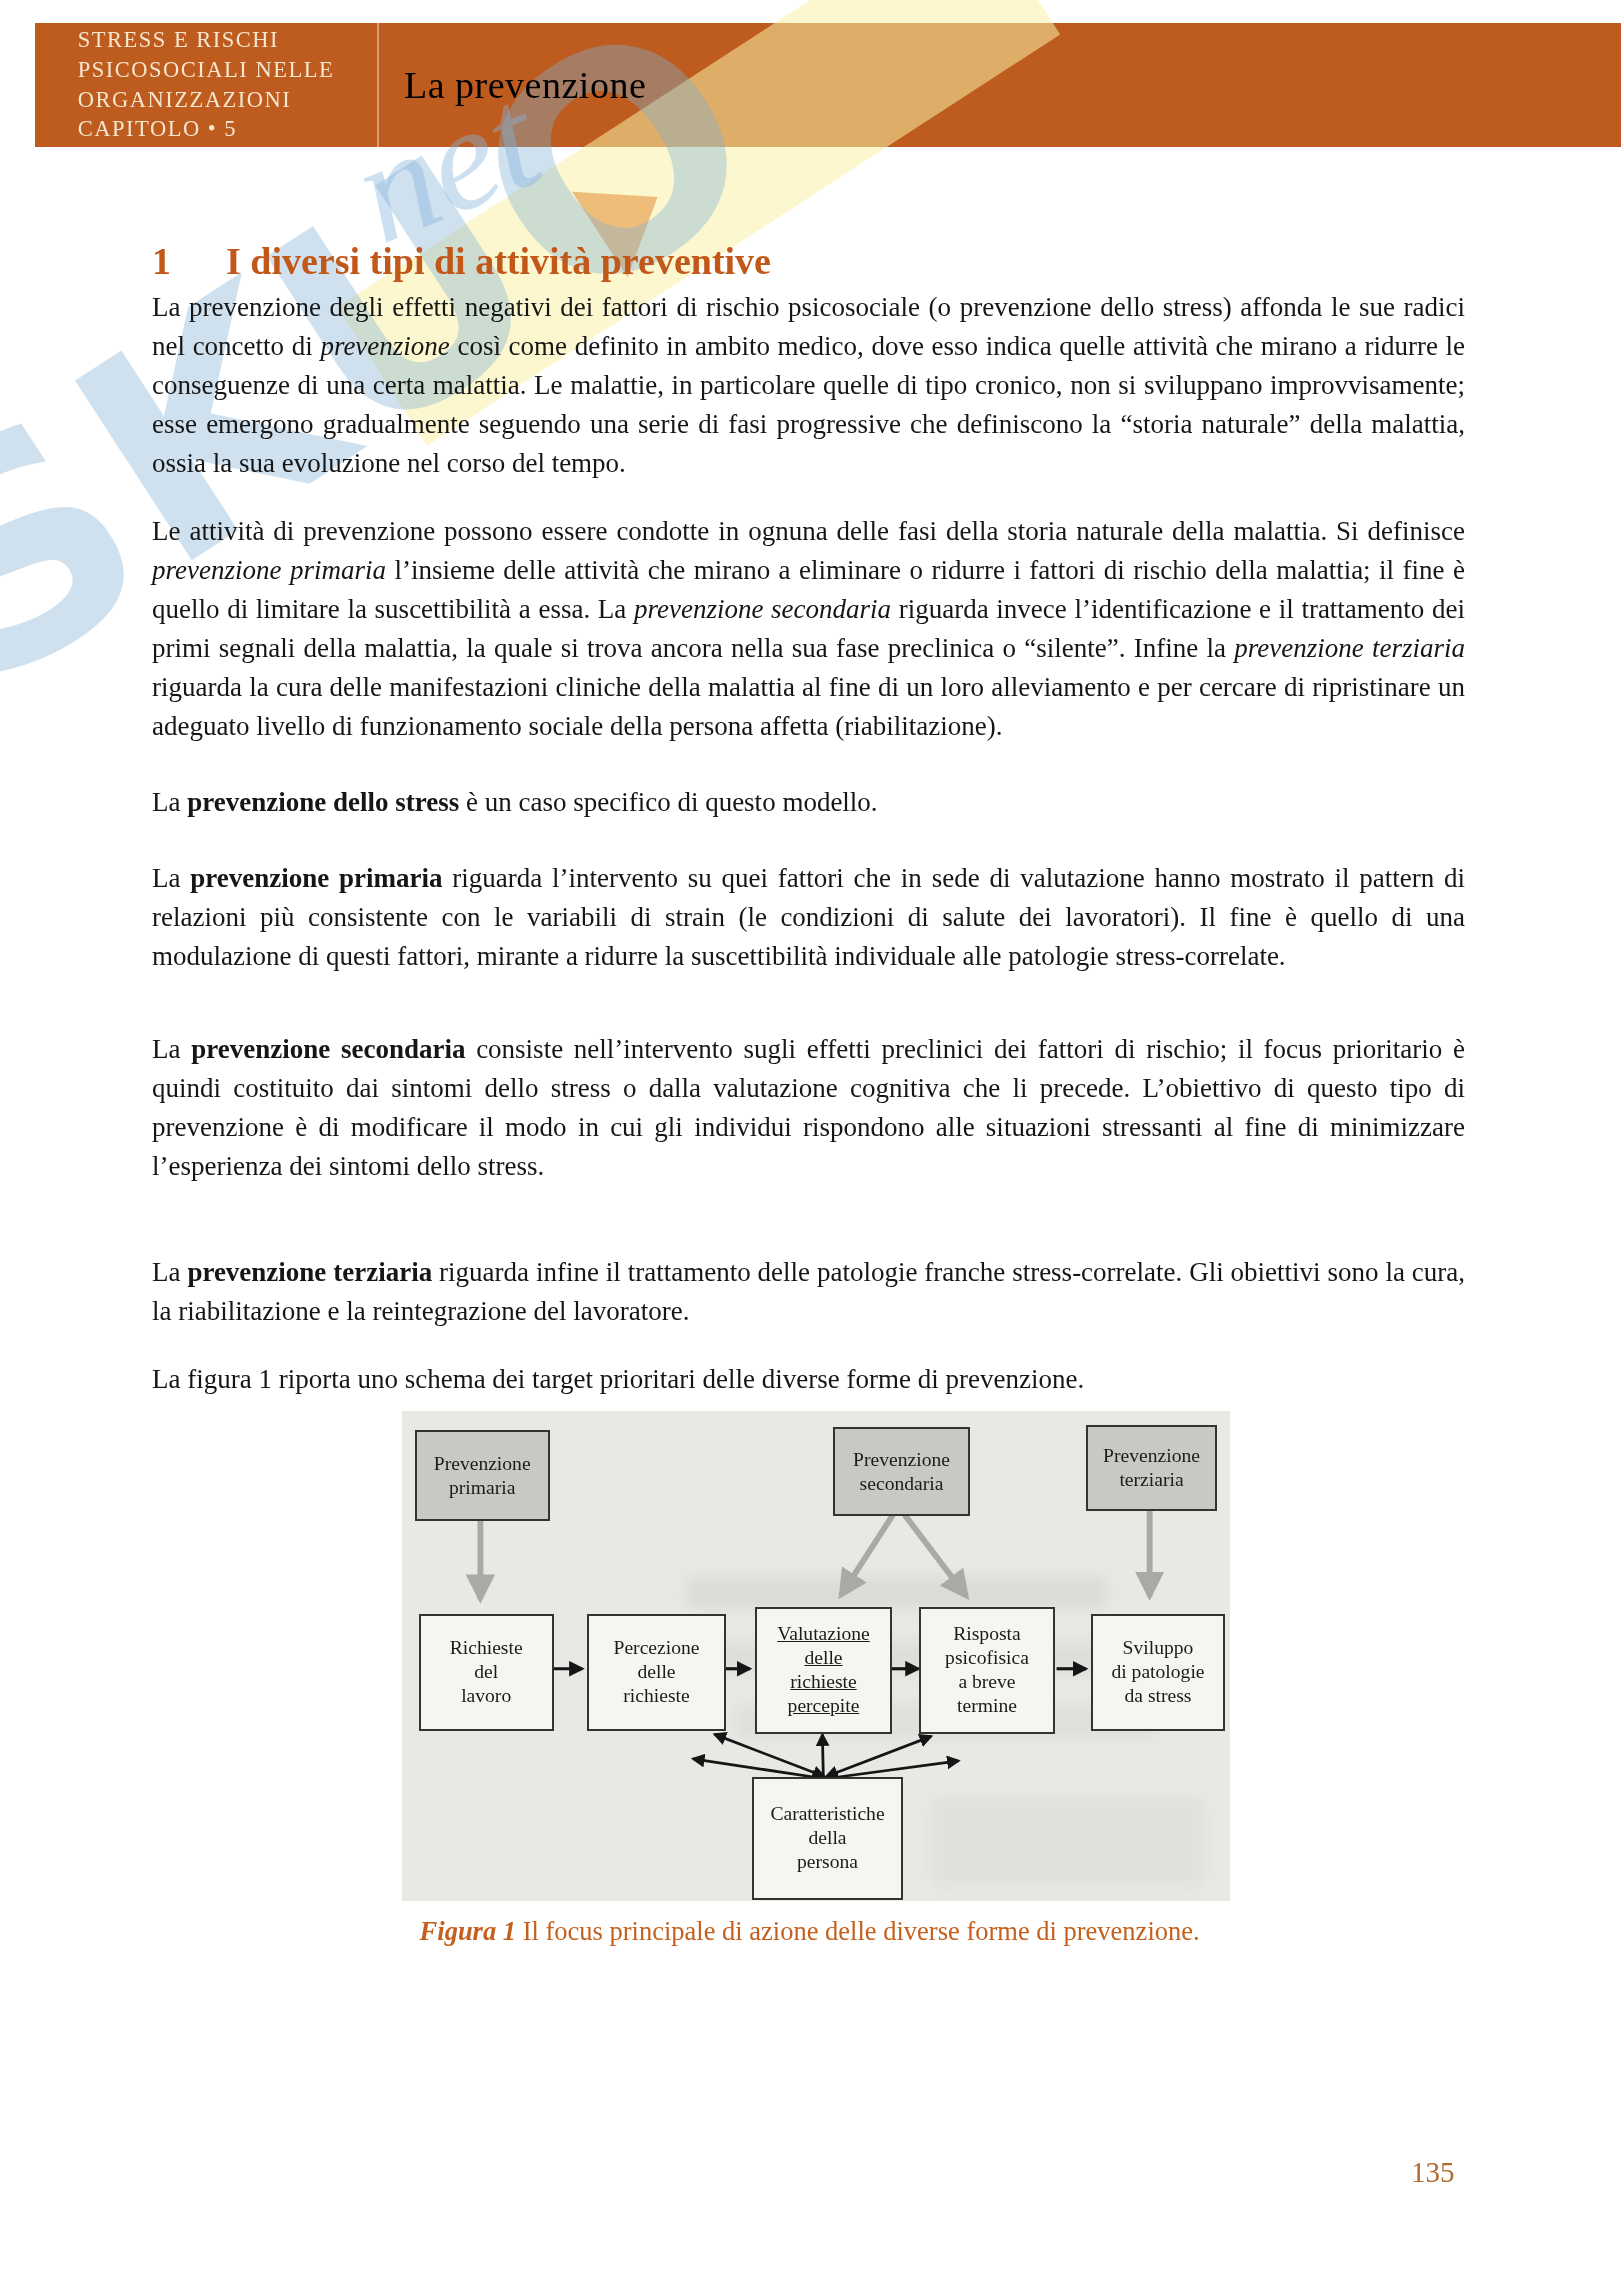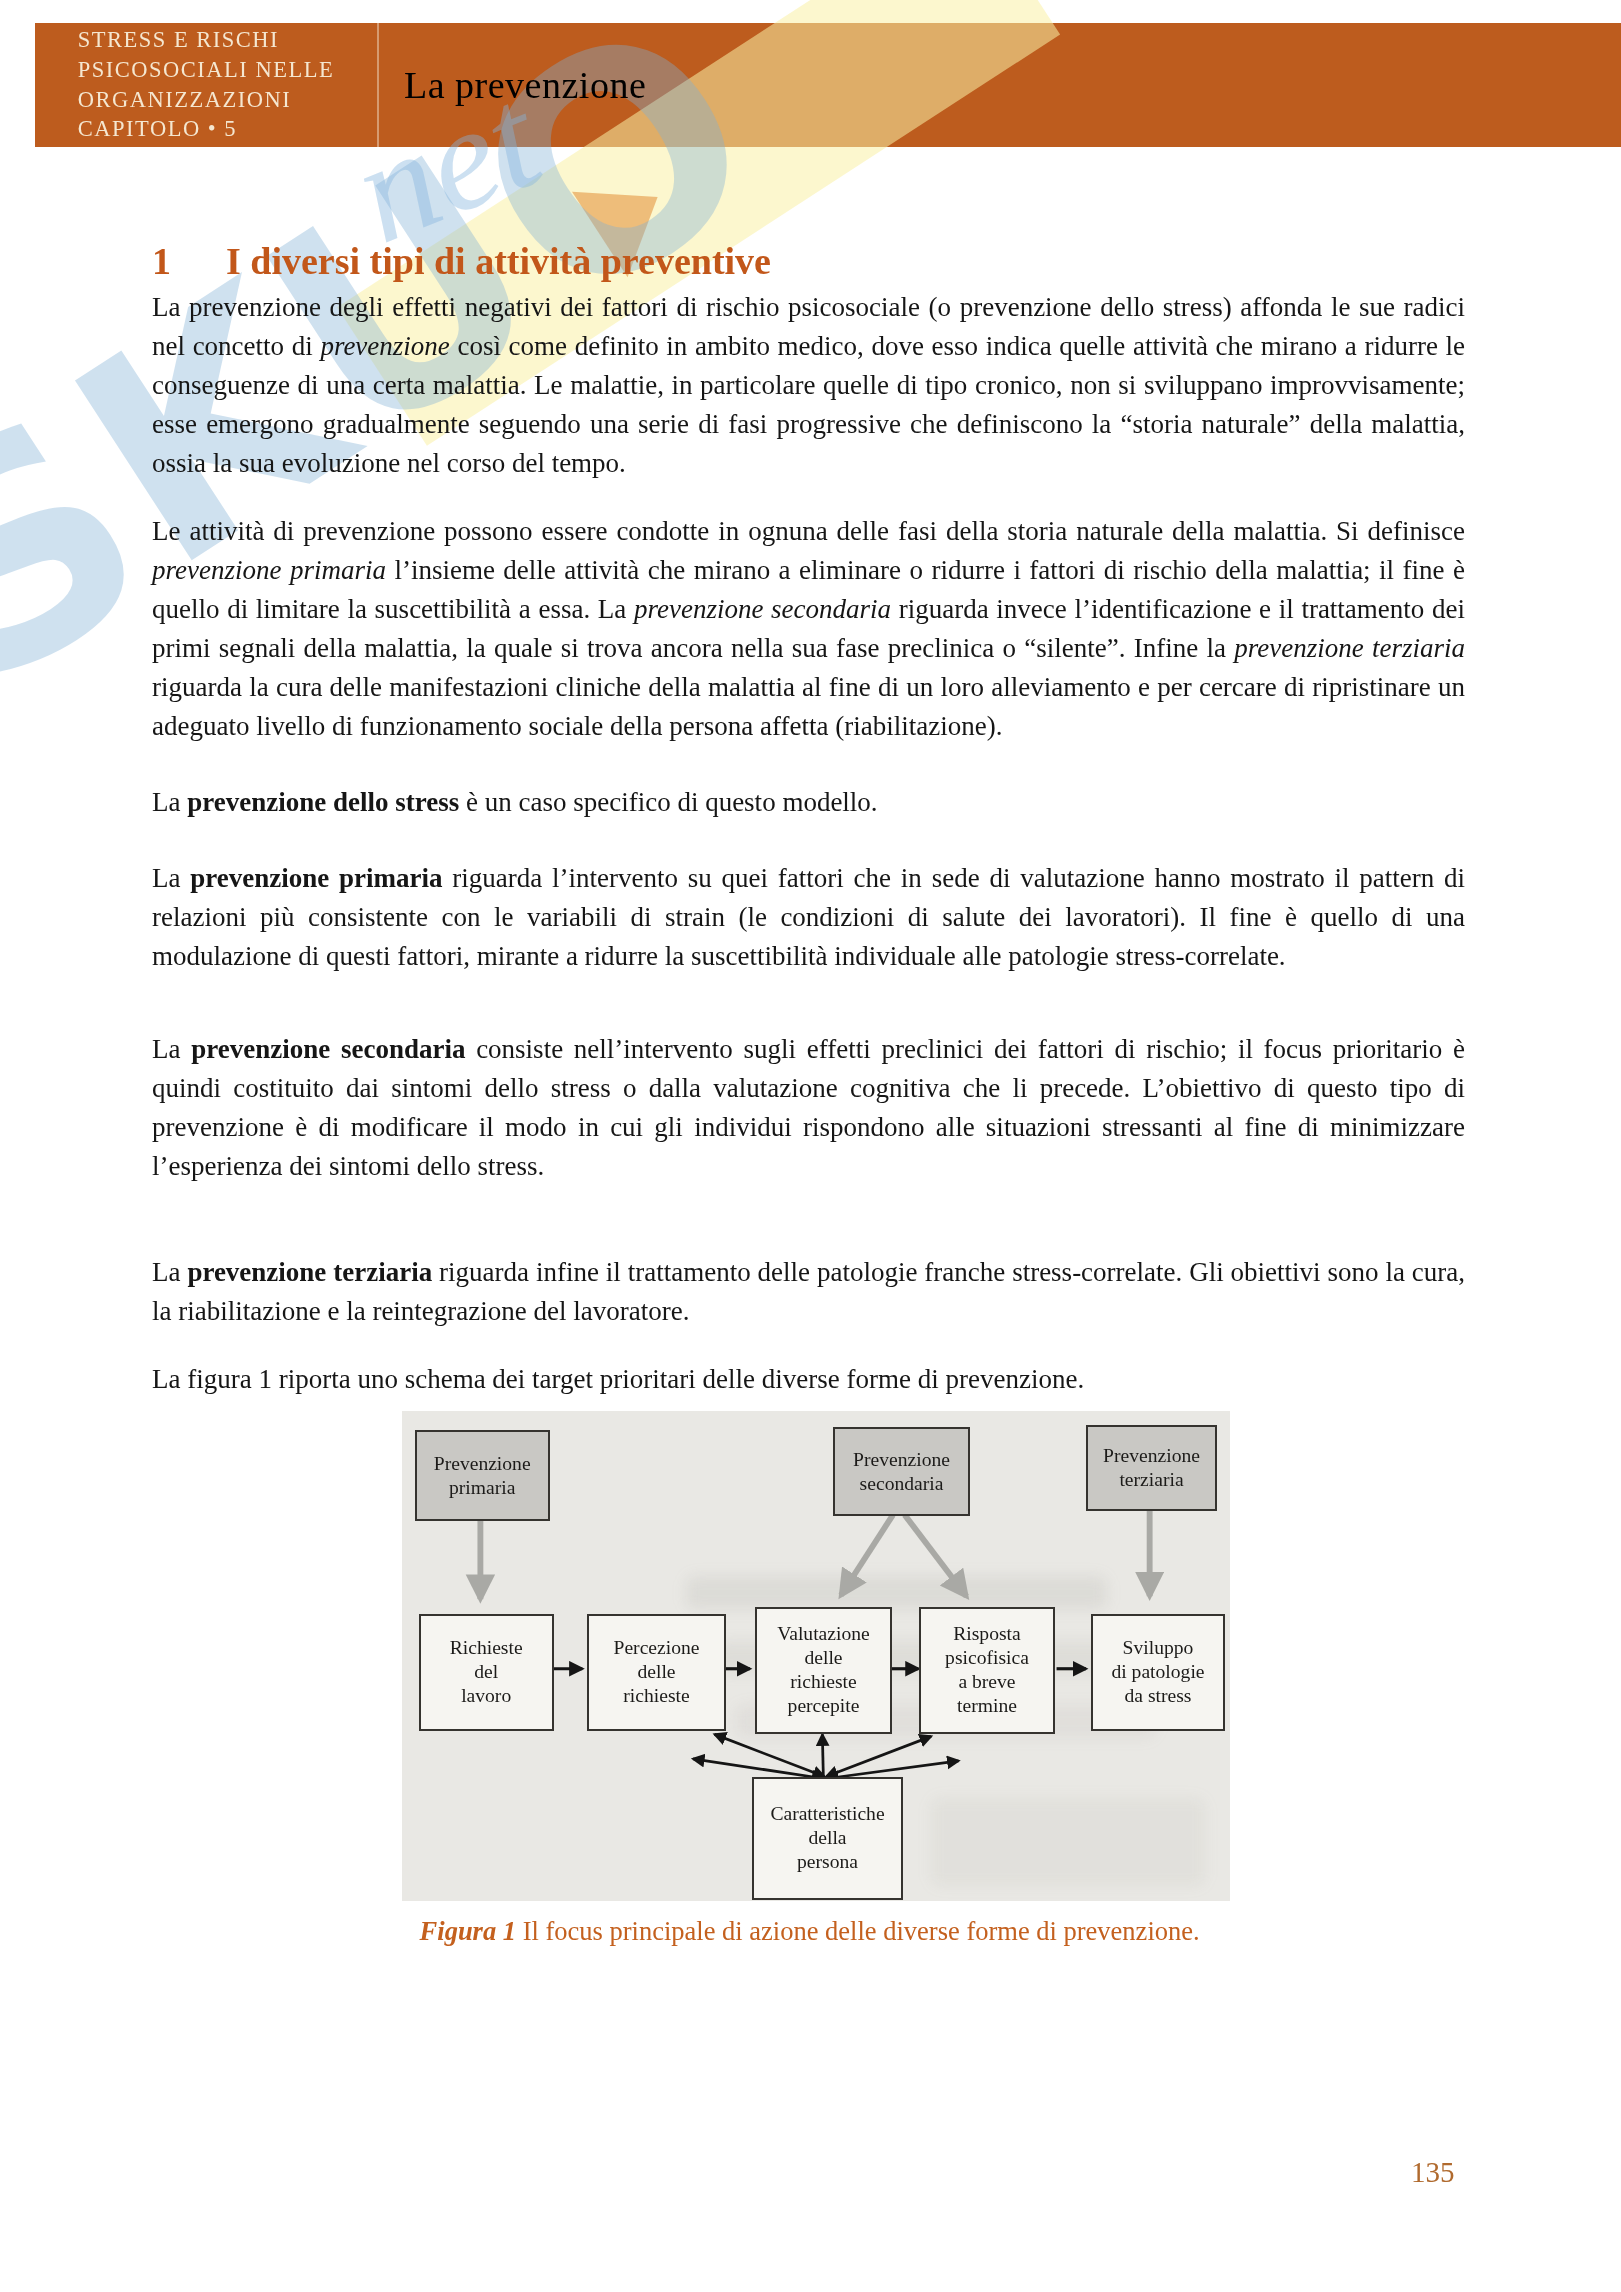--- a/index.html
+++ b/index.html
@@ -53,21 +53,21 @@
   .fig-box{position:absolute;z-index:2;display:flex;align-items:center;justify-content:center;
            border:2px solid #35332f;text-align:center;font-size:19.6px;line-height:1.22;color:#1c1b19;}
   .fig-label{white-space:pre-line;}
   .gray-box{background:#c9c8c4;}
   .white-box{background:#f6f5f1;}
   .b-primaria{left:12.7px;top:19.6px;width:131px;height:87px;}
   .b-secondaria{left:431px;top:16.7px;width:133px;height:85px;}
   .b-terziaria{left:684px;top:14.7px;width:127px;height:82px;}
   .b-richieste{left:16.7px;top:203px;width:131px;height:113px;}
   .b-percezione{left:185px;top:203px;width:135px;height:113px;}
-  .b-valutazione{left:353px;top:196px;width:133px;height:123px;}
+  .b-valutazione{left:353px;top:196px;width:133px;height:123px;text-decoration:underline;}
   .b-risposta{left:517px;top:196px;width:132px;height:123px;}
   .b-sviluppo{left:689px;top:203px;width:130px;height:113px;}
   .b-caratteristiche{left:350px;top:366px;width:147px;height:119px;}
 
   .fig-caption{margin-top:15.7px;margin-left:17.6px;font-size:26.5px;color:#c4601e;}
   .cap-label{font-weight:bold;font-style:italic;}
 
   .page-number{position:absolute;left:1411px;top:2156px;z-index:2;font-size:29px;color:#b06a2e;}
 </style>
 </head>

